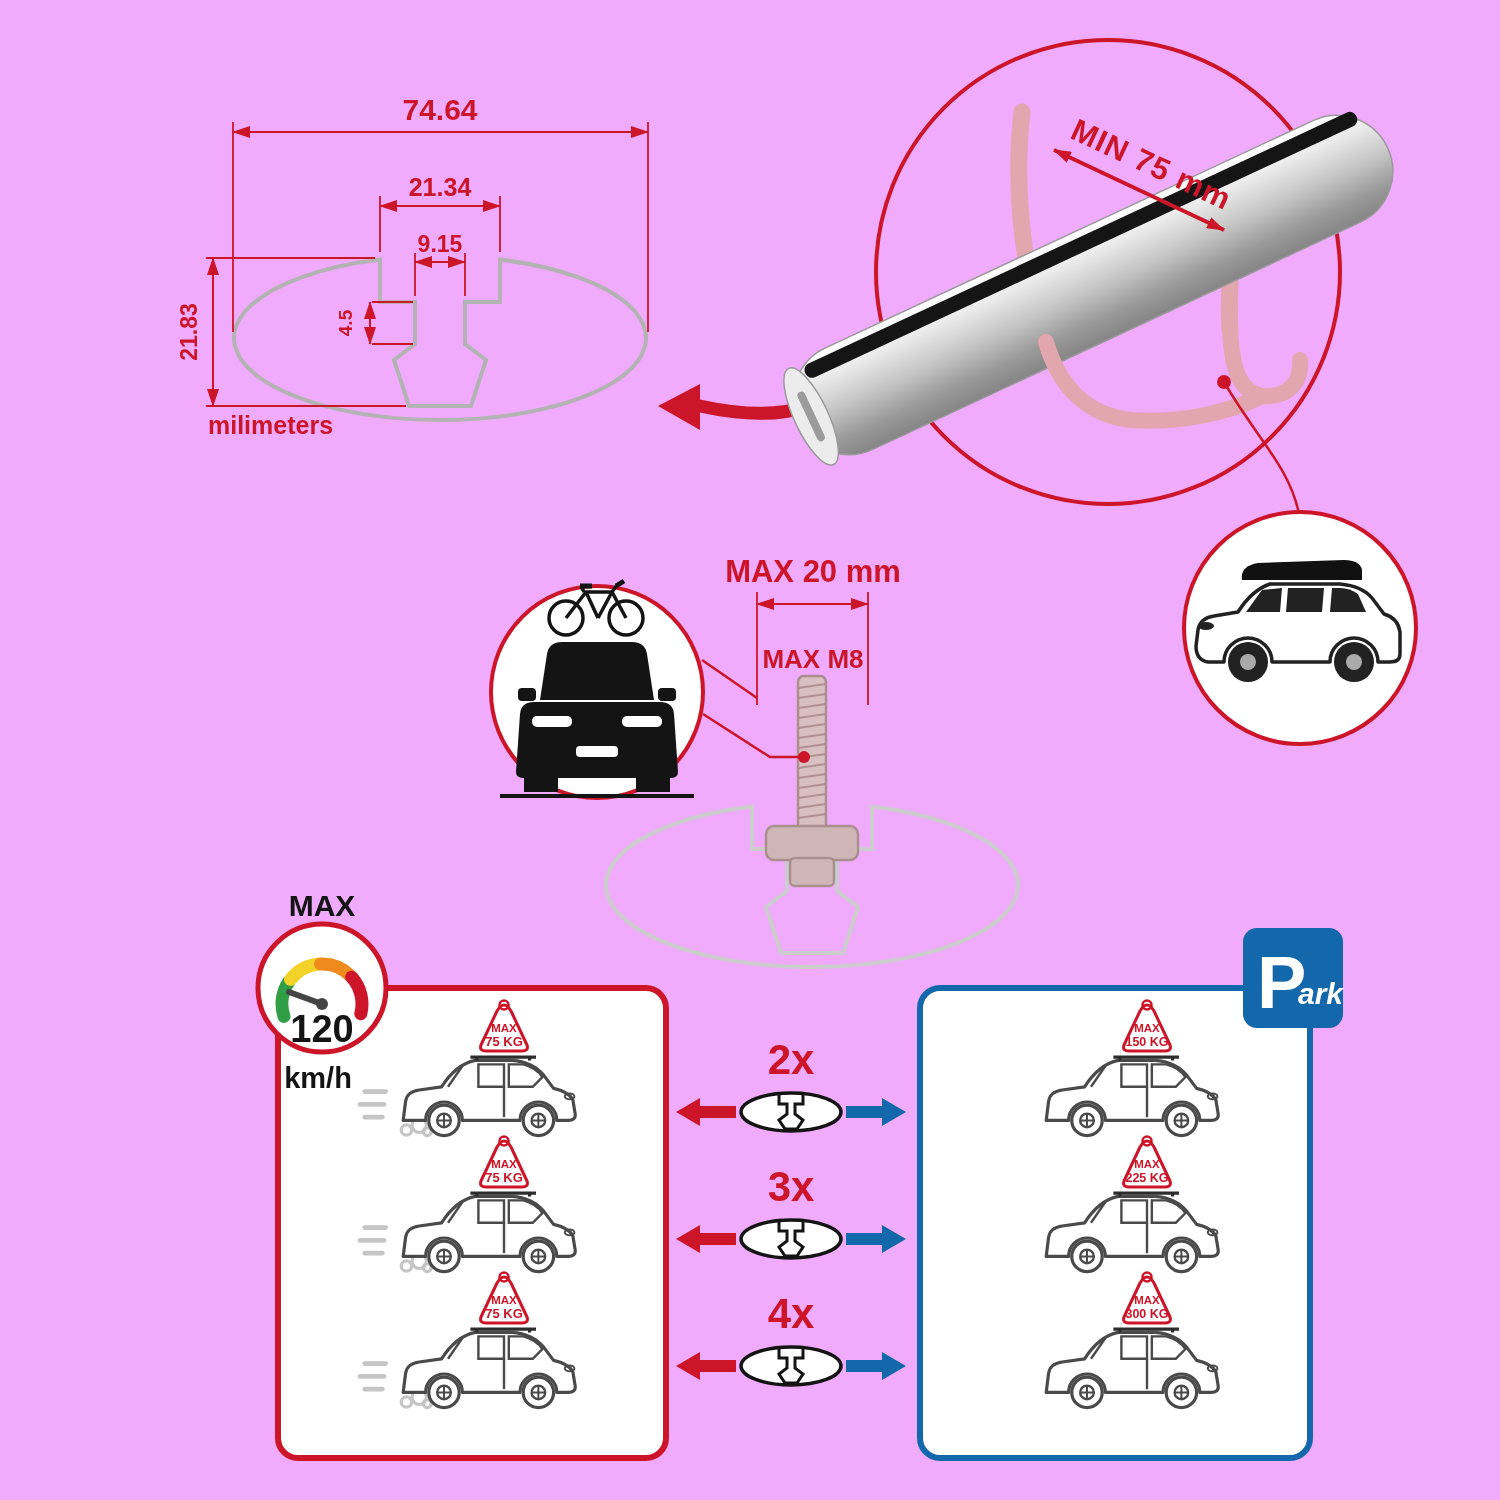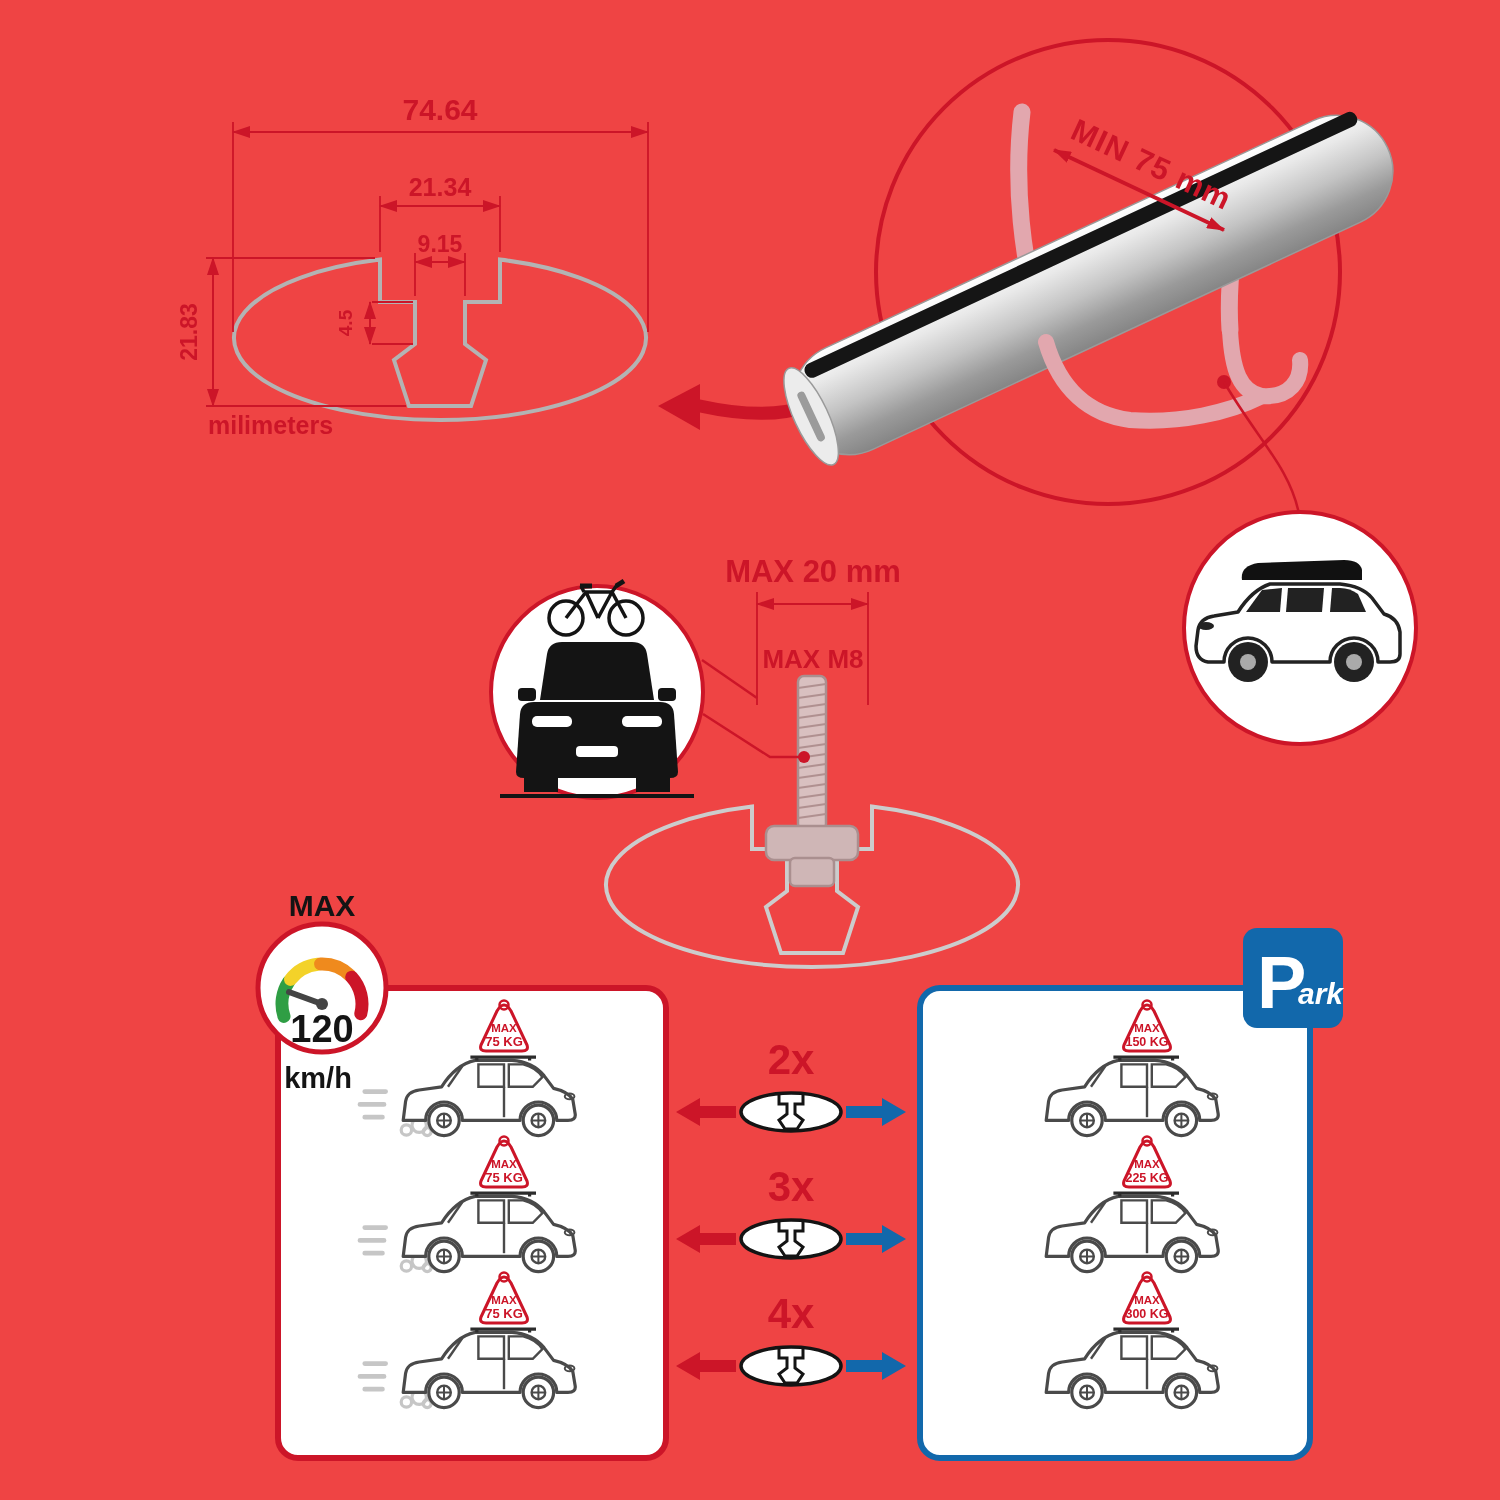--- a/index.html
+++ b/index.html
@@ -1,16 +1,16 @@
 <!DOCTYPE html>
 <html><head>
 <meta charset="utf-8">
 <style>
   html,body{margin:0;padding:0;background:#fff;}
-  .canvas{width:1500px;height:1500px;position:relative;background:#ef4444;}
+  .canvas{width:1500px;height:1500px;position:relative;background:#f0abfc;}
   svg{display:block;font-family:"Liberation Sans",sans-serif;}
   text{font-family:"Liberation Sans",sans-serif;}
   .dimtxt{fill:#cc1528;font-weight:bold;}
   .blktxt{fill:#141414;font-weight:bold;}
   .whttxt{fill:#ffffff;font-weight:bold;}
   .dim{stroke:#cc1528;stroke-width:2;fill:none;}
   .ext{stroke:#cc1528;stroke-width:1.8;fill:none;}
   .redline{stroke:#cc1528;fill:none;}
   .grayprofile{stroke:#b3b3b3;stroke-width:4;fill:none;}
   .ghostprofile{stroke:#cccccc;stroke-width:4;fill:none;}

